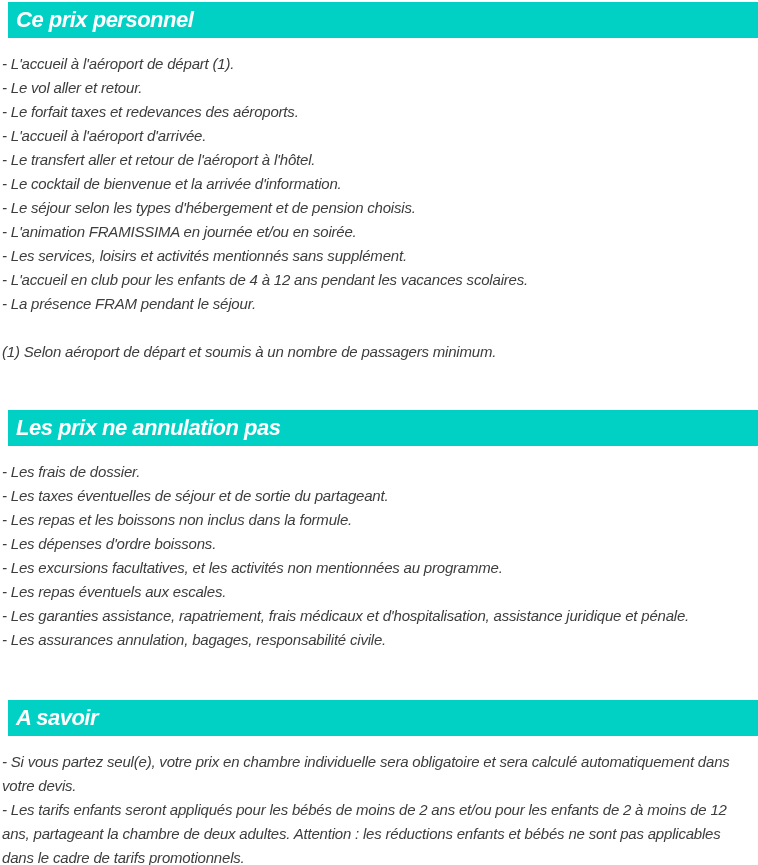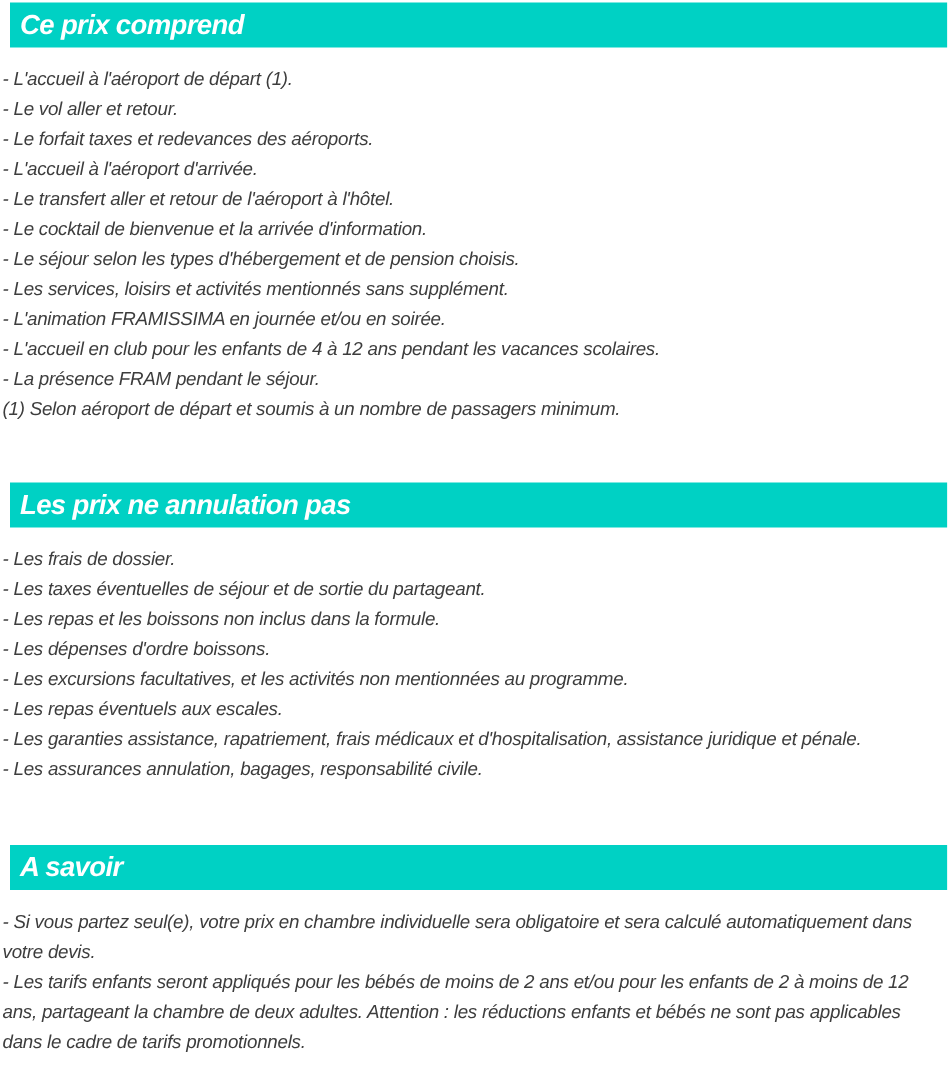--- a/index.html
+++ b/index.html
@@ -44,42 +44,43 @@
     font-style: italic;
     font-size: 15px;
     line-height: 24px;
     letter-spacing: -0.2px;
   }
   .footnote {
     font-style: italic;
     font-size: 15px;
     line-height: 24px;
     letter-spacing: -0.2px;
+    margin-top: 24px;
     padding: 0 4px 0 2px;
   }
 </style>
 </head>
 <body>
 
 <main class="page">
 
   <section class="info-section section-first">
     <header class="section-bar">
-      <h2 class="section-title">Ce prix comprend</h2>
+      <h2 class="section-title">Ce prix personnel</h2>
     </header>
     <ul class="item-list">
         <li class="list-item">- L'accueil à l'aéroport de départ (1).</li>
         <li class="list-item">- Le vol aller et retour.</li>
         <li class="list-item">- Le forfait taxes et redevances des aéroports.</li>
         <li class="list-item">- L'accueil à l'aéroport d'arrivée.</li>
         <li class="list-item">- Le transfert aller et retour de l'aéroport à l'hôtel.</li>
         <li class="list-item">- Le cocktail de bienvenue et la arrivée d'information.</li>
         <li class="list-item">- Le séjour selon les types d'hébergement et de pension choisis.</li>
+        <li class="list-item">- L'animation FRAMISSIMA en journée et/ou en soirée.</li>
         <li class="list-item">- Les services, loisirs et activités mentionnés sans supplément.</li>
-        <li class="list-item">- L'animation FRAMISSIMA en journée et/ou en soirée.</li>
         <li class="list-item">- L'accueil en club pour les enfants de 4 à 12 ans pendant les vacances scolaires.</li>
         <li class="list-item">- La présence FRAM pendant le séjour.</li>
       </ul>
     <p class="footnote">(1) Selon aéroport de départ et soumis à un nombre de passagers minimum.</p>
   </section>
 
   <section class="info-section section-second">
     <header class="section-bar">
       <h2 class="section-title">Les prix ne annulation pas</h2>
     </header>

